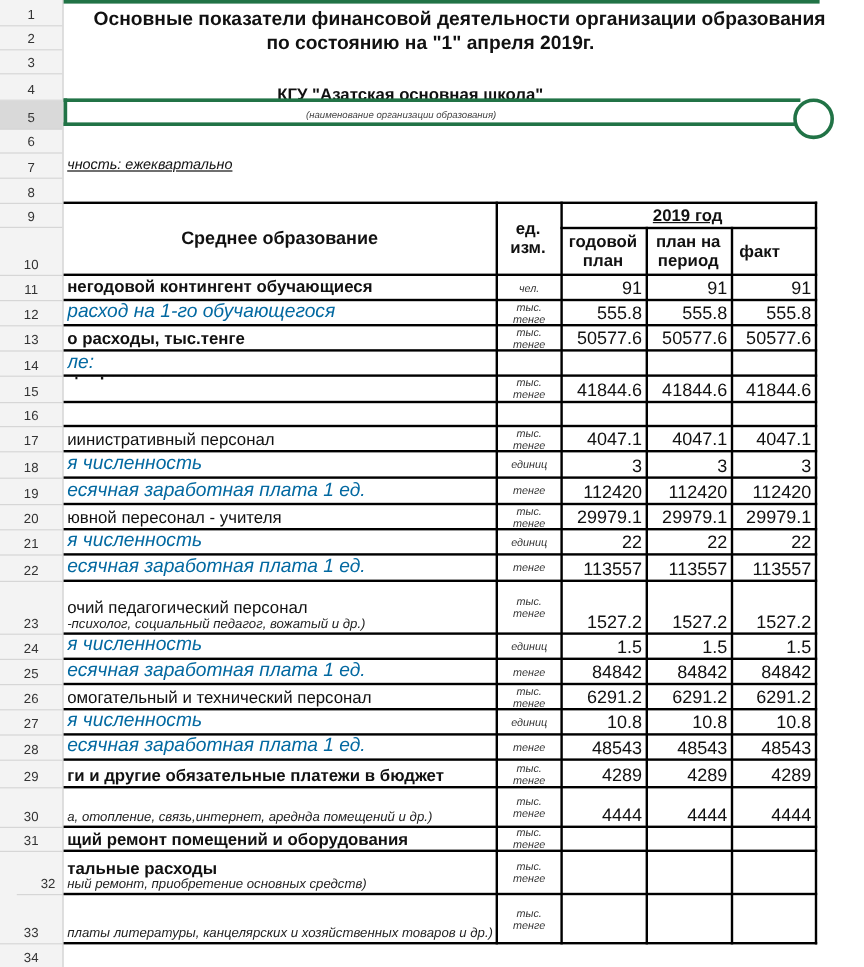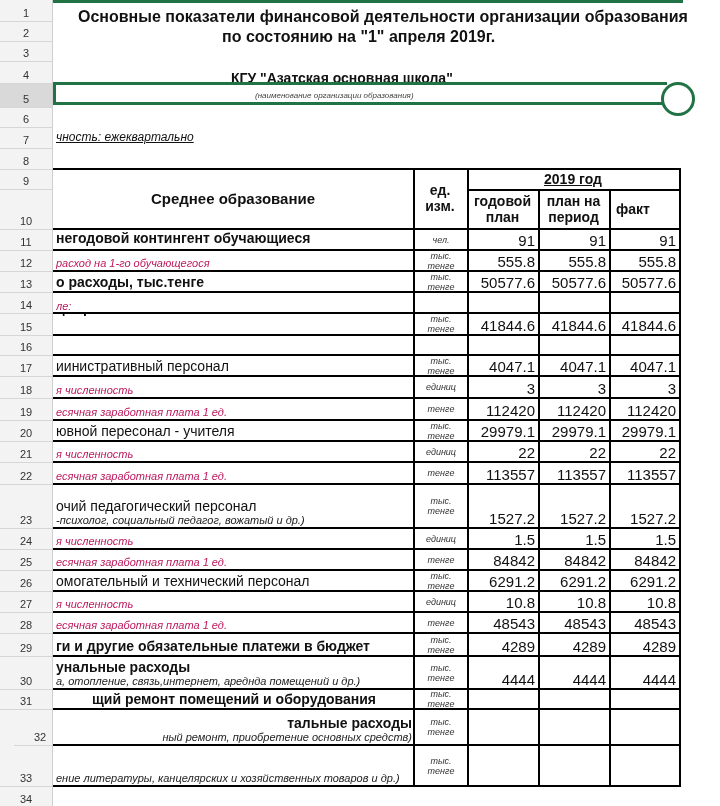--- a/index.html
+++ b/index.html
@@ -12,21 +12,21 @@
   .txt { position: absolute; white-space: nowrap; }
   .title { font-weight: bold; font-size: 16px; }
   .sel-top { position: absolute; left: 53px; top: 0; width: 630px; height: 3px; background: #217346; }
   .selbox { position: absolute; left: 53px; top: 82px; width: 611px; height: 17px; border: 3px solid #217346; border-right: none; }
   .handle { position: absolute; left: 661px; top: 82px; width: 34px; height: 34px; border: 3px solid #217346; border-radius: 50%; background: #fff; box-sizing: border-box; }
   .grid-h { position: absolute; height: 2px; background: #000; }
   .grid-v { position: absolute; width: 2px; background: #000; }
   .cell { position: absolute; box-sizing: border-box; overflow: hidden; }
   .lbl { font-size: 14px; left: 56px; }
   .lbl.b { font-weight: bold; }
-  .lbl.i { font-style: italic; font-size: 11px; color: #be185d; }
+  .lbl.i { font-style: italic; font-size: 16px; color: #0369a1; }
   .lbl .sub { display: block; font-style: italic; font-size: 11px; color: #222; font-weight: normal; }
   .unit { font-size: 9px; font-style: italic; color: #333; text-align: center; line-height: 10px; }
   .num { font-size: 15px; text-align: right; padding-right: 3px; display: flex; align-items: flex-end; justify-content: flex-end; }
   .hdr { font-weight: bold; font-size: 14px; text-align: center; display: flex; align-items: center; justify-content: center; }
 </style>
 </head>
 <body>
 
 <div class="rowhdr" id="rowhdr">
     <div class="rh" style="top: 2px; height: 20px;">1</div>
@@ -234,47 +234,46 @@
     <div class="grid-h" style="left: 53px; top: 632px; width: 628px;"></div>
     <div class="cell txt lbl b" style="top: 634px; height: 21px; display: flex; flex-direction: column; justify-content: flex-end; padding-bottom: 1px; width: 356px; left: 56px;">
       <span>ги и другие обязательные платежи в бюджет</span>
     </div>
     <div class="cell unit" style="left: 415px; top: 634px; width: 52px; height: 21px; display: flex; align-items: center; justify-content: center; padding: 0px 6px;">тыс. тенге</div>
     <div class="cell num" style="left: 469px; top: 634px; width: 69px; height: 21px;">4289</div>
     <div class="cell num" style="left: 540px; top: 634px; width: 69px; height: 21px;">4289</div>
     <div class="cell num" style="left: 611px; top: 634px; width: 68px; height: 21px;">4289</div>
     <div class="grid-h" style="left: 53px; top: 655px; width: 628px;"></div>
     <div class="cell txt lbl b" style="top: 657px; height: 31px; display: flex; flex-direction: column; justify-content: flex-end; padding-bottom: 1px; width: 356px; left: 56px;">
-      <span>унальные расходы</span>
       <span class="sub">а, отопление, связь,интернет, ареднда помещений и др.)</span>
     </div>
     <div class="cell unit" style="left: 415px; top: 657px; width: 52px; height: 31px; display: flex; align-items: center; justify-content: center; padding: 0px 6px;">тыс. тенге</div>
     <div class="cell num" style="left: 469px; top: 657px; width: 69px; height: 31px;">4444</div>
     <div class="cell num" style="left: 540px; top: 657px; width: 69px; height: 31px;">4444</div>
     <div class="cell num" style="left: 611px; top: 657px; width: 68px; height: 31px;">4444</div>
     <div class="grid-h" style="left: 53px; top: 688px; width: 628px;"></div>
-    <div class="cell txt lbl b" style="top: 690px; height: 18px; display: flex; flex-direction: column; justify-content: flex-end; padding-bottom: 1px; width: 356px; left: 56px; align-items: center;">
+    <div class="cell txt lbl b" style="top: 690px; height: 18px; display: flex; flex-direction: column; justify-content: flex-end; padding-bottom: 1px; width: 356px; left: 56px;">
       <span>щий ремонт помещений и оборудования</span>
     </div>
     <div class="cell unit" style="left: 415px; top: 690px; width: 52px; height: 18px; display: flex; align-items: center; justify-content: center; padding: 0px 6px;">тыс. тенге</div>
     <div class="cell num" style="left: 469px; top: 690px; width: 69px; height: 18px;"></div>
     <div class="cell num" style="left: 540px; top: 690px; width: 69px; height: 18px;"></div>
     <div class="cell num" style="left: 611px; top: 690px; width: 68px; height: 18px;"></div>
     <div class="grid-h" style="left: 53px; top: 708px; width: 628px;"></div>
-    <div class="cell txt lbl b" style="top: 710px; height: 34px; display: flex; flex-direction: column; justify-content: flex-end; padding-bottom: 1px; width: 356px; left: 56px; align-items: flex-end;">
+    <div class="cell txt lbl b" style="top: 710px; height: 34px; display: flex; flex-direction: column; justify-content: flex-end; padding-bottom: 1px; width: 356px; left: 56px;">
       <span>тальные расходы</span>
       <span class="sub">ный ремонт, приобретение основных средств)</span>
     </div>
     <div class="cell unit" style="left: 415px; top: 710px; width: 52px; height: 34px; display: flex; align-items: center; justify-content: center; padding: 0px 6px;">тыс. тенге</div>
     <div class="cell num" style="left: 469px; top: 710px; width: 69px; height: 34px;"></div>
     <div class="cell num" style="left: 540px; top: 710px; width: 69px; height: 34px;"></div>
     <div class="cell num" style="left: 611px; top: 710px; width: 68px; height: 34px;"></div>
     <div class="grid-h" style="left: 53px; top: 744px; width: 628px;"></div>
     <div class="cell txt lbl b" style="top: 746px; height: 39px; display: flex; flex-direction: column; justify-content: flex-end; padding-bottom: 1px; width: 356px; left: 56px;">
-      <span class="sub">ение литературы, канцелярских и хозяйственных товаров и др.)</span>
+      <span class="sub">платы литературы, канцелярских и хозяйственных товаров и др.)</span>
     </div>
     <div class="cell unit" style="left: 415px; top: 746px; width: 52px; height: 39px; display: flex; align-items: center; justify-content: center; padding: 0px 6px;">тыс. тенге</div>
     <div class="cell num" style="left: 469px; top: 746px; width: 69px; height: 39px;"></div>
     <div class="cell num" style="left: 540px; top: 746px; width: 69px; height: 39px;"></div>
     <div class="cell num" style="left: 611px; top: 746px; width: 68px; height: 39px;"></div>
     <div class="grid-h" style="left: 53px; top: 785px; width: 628px;"></div>
     <div class="grid-v" style="left: 413px; top: 168px; height: 619px;"></div>
     <div class="grid-v" style="left: 467px; top: 168px; height: 619px;"></div>
     <div class="grid-v" style="left: 538px; top: 189px; height: 598px;"></div>
     <div class="grid-v" style="left: 609px; top: 189px; height: 598px;"></div>

